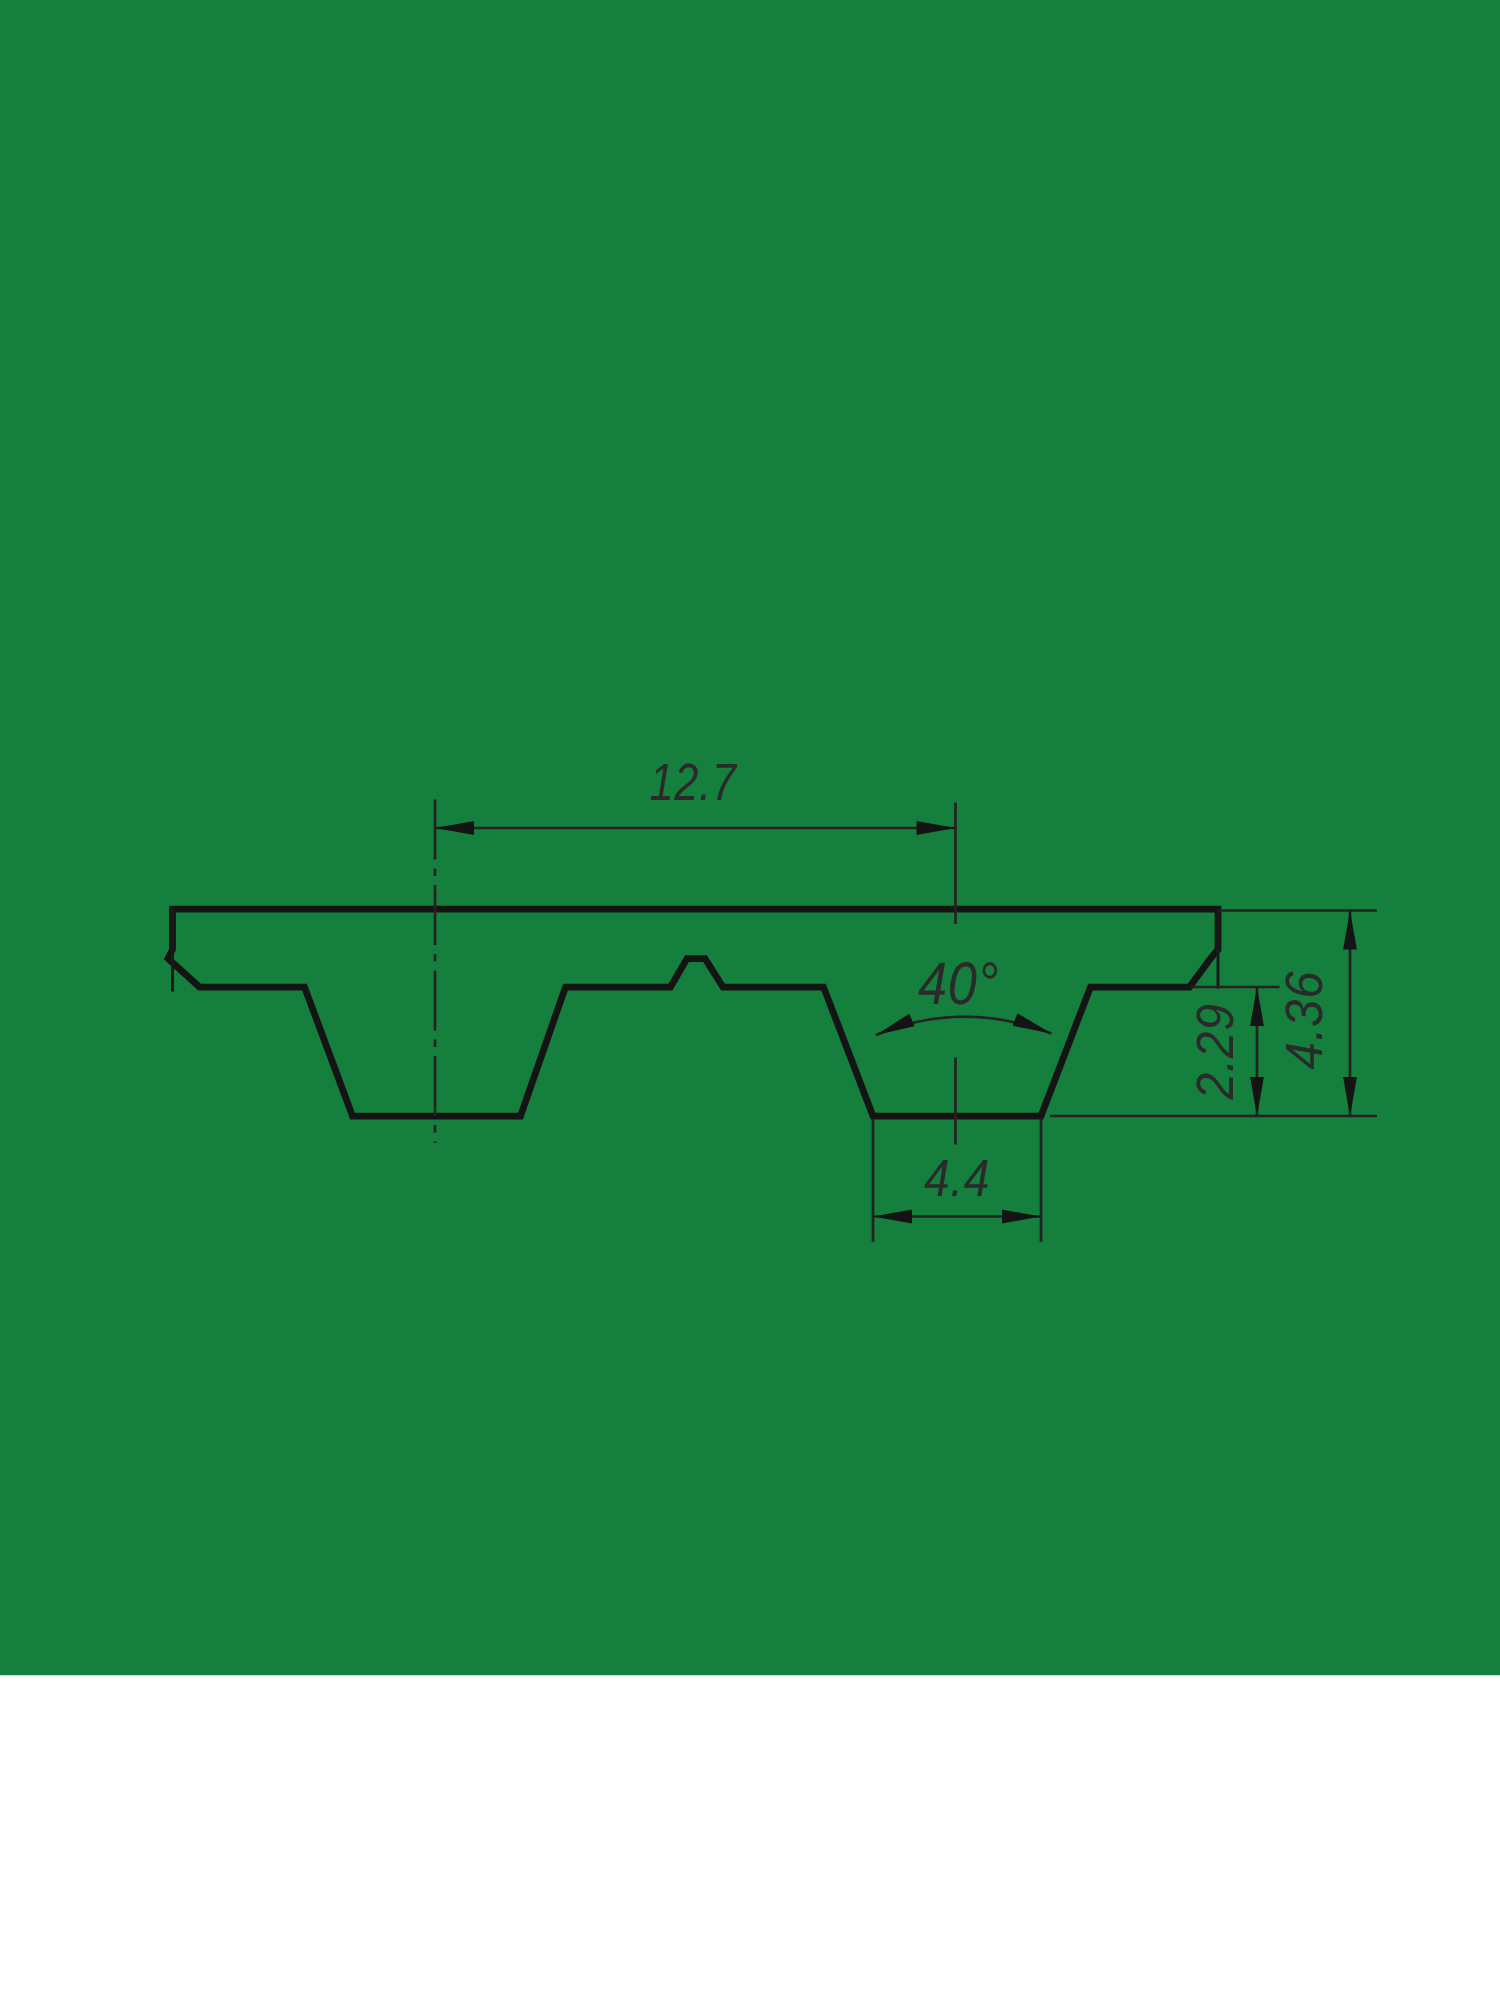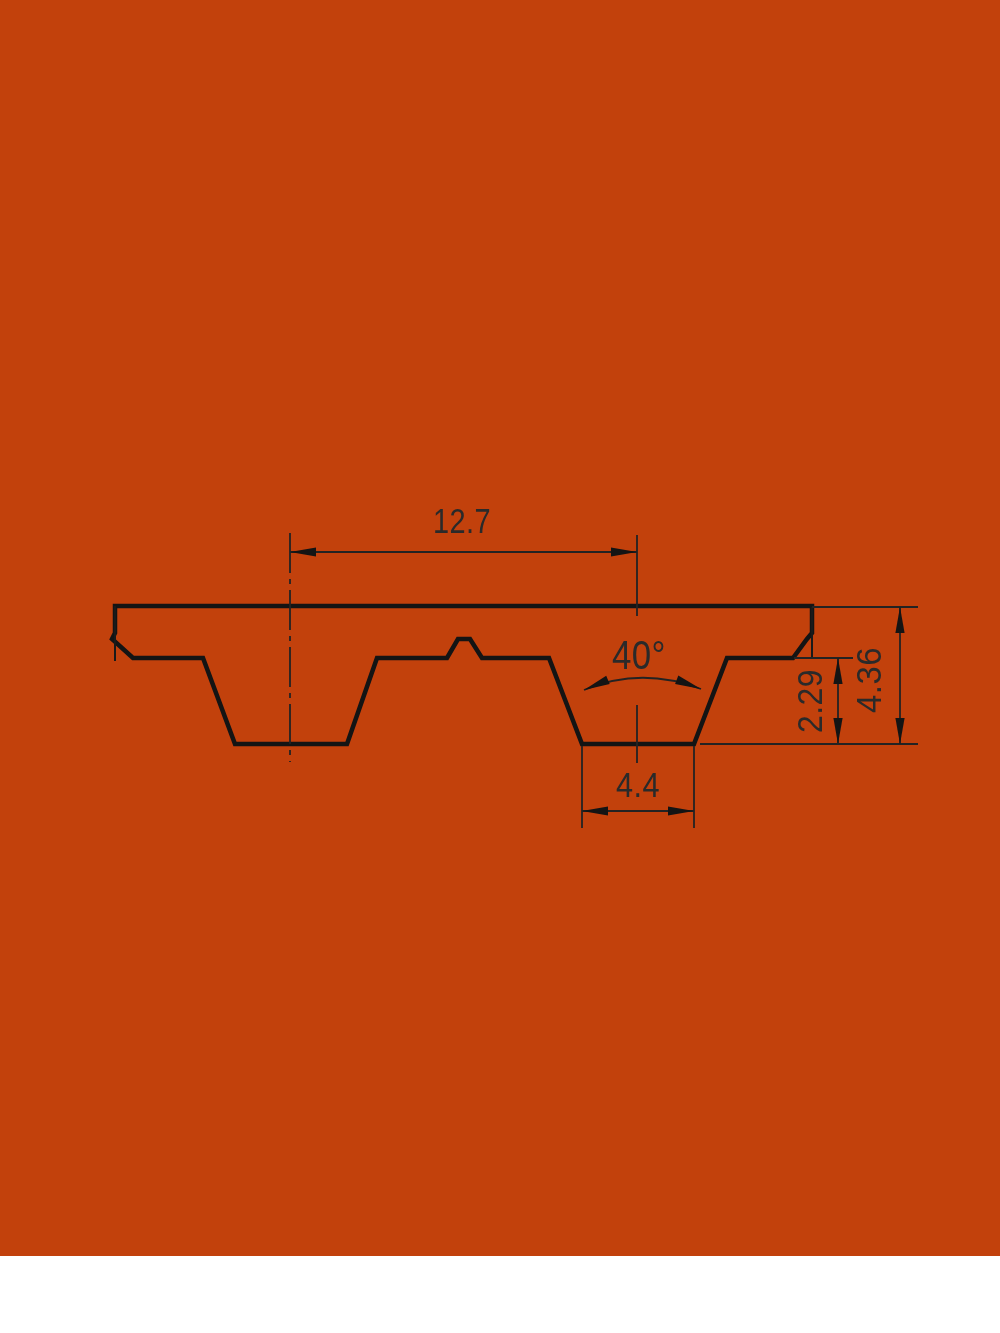--- a/index.html
+++ b/index.html
@@ -1,16 +1,16 @@
 <!DOCTYPE html>
 <html><head>
 <meta charset="utf-8">
 <style>
   html,body{margin:0;padding:0;background:#ffffff;}
-  .canvas{position:relative;width:1000px;height:1256px;background:#c2410c;overflow:hidden;}
+  .canvas{position:relative;width:1000px;height:1117px;background:#15803d;overflow:hidden;font-style:italic;}
   svg{position:absolute;left:0;top:0;}
   .outline{fill:none;stroke:#141414;stroke-width:4.5;stroke-linejoin:miter;}
   .cutline{fill:none;stroke:#1a1a1a;stroke-width:2;}
   .thin{fill:none;stroke:#232323;stroke-width:1.8;}
   .centerline{fill:none;stroke:#232323;stroke-width:1.8;stroke-dasharray:40 6 5 6;}
   .arrow{fill:#141414;stroke:none;}
   .dimtext{font-family:"Liberation Sans", sans-serif;fill:#2a2a2a;letter-spacing:0.5px;}
   .anchor-mid{text-anchor:middle;}
 </style>
 </head>

